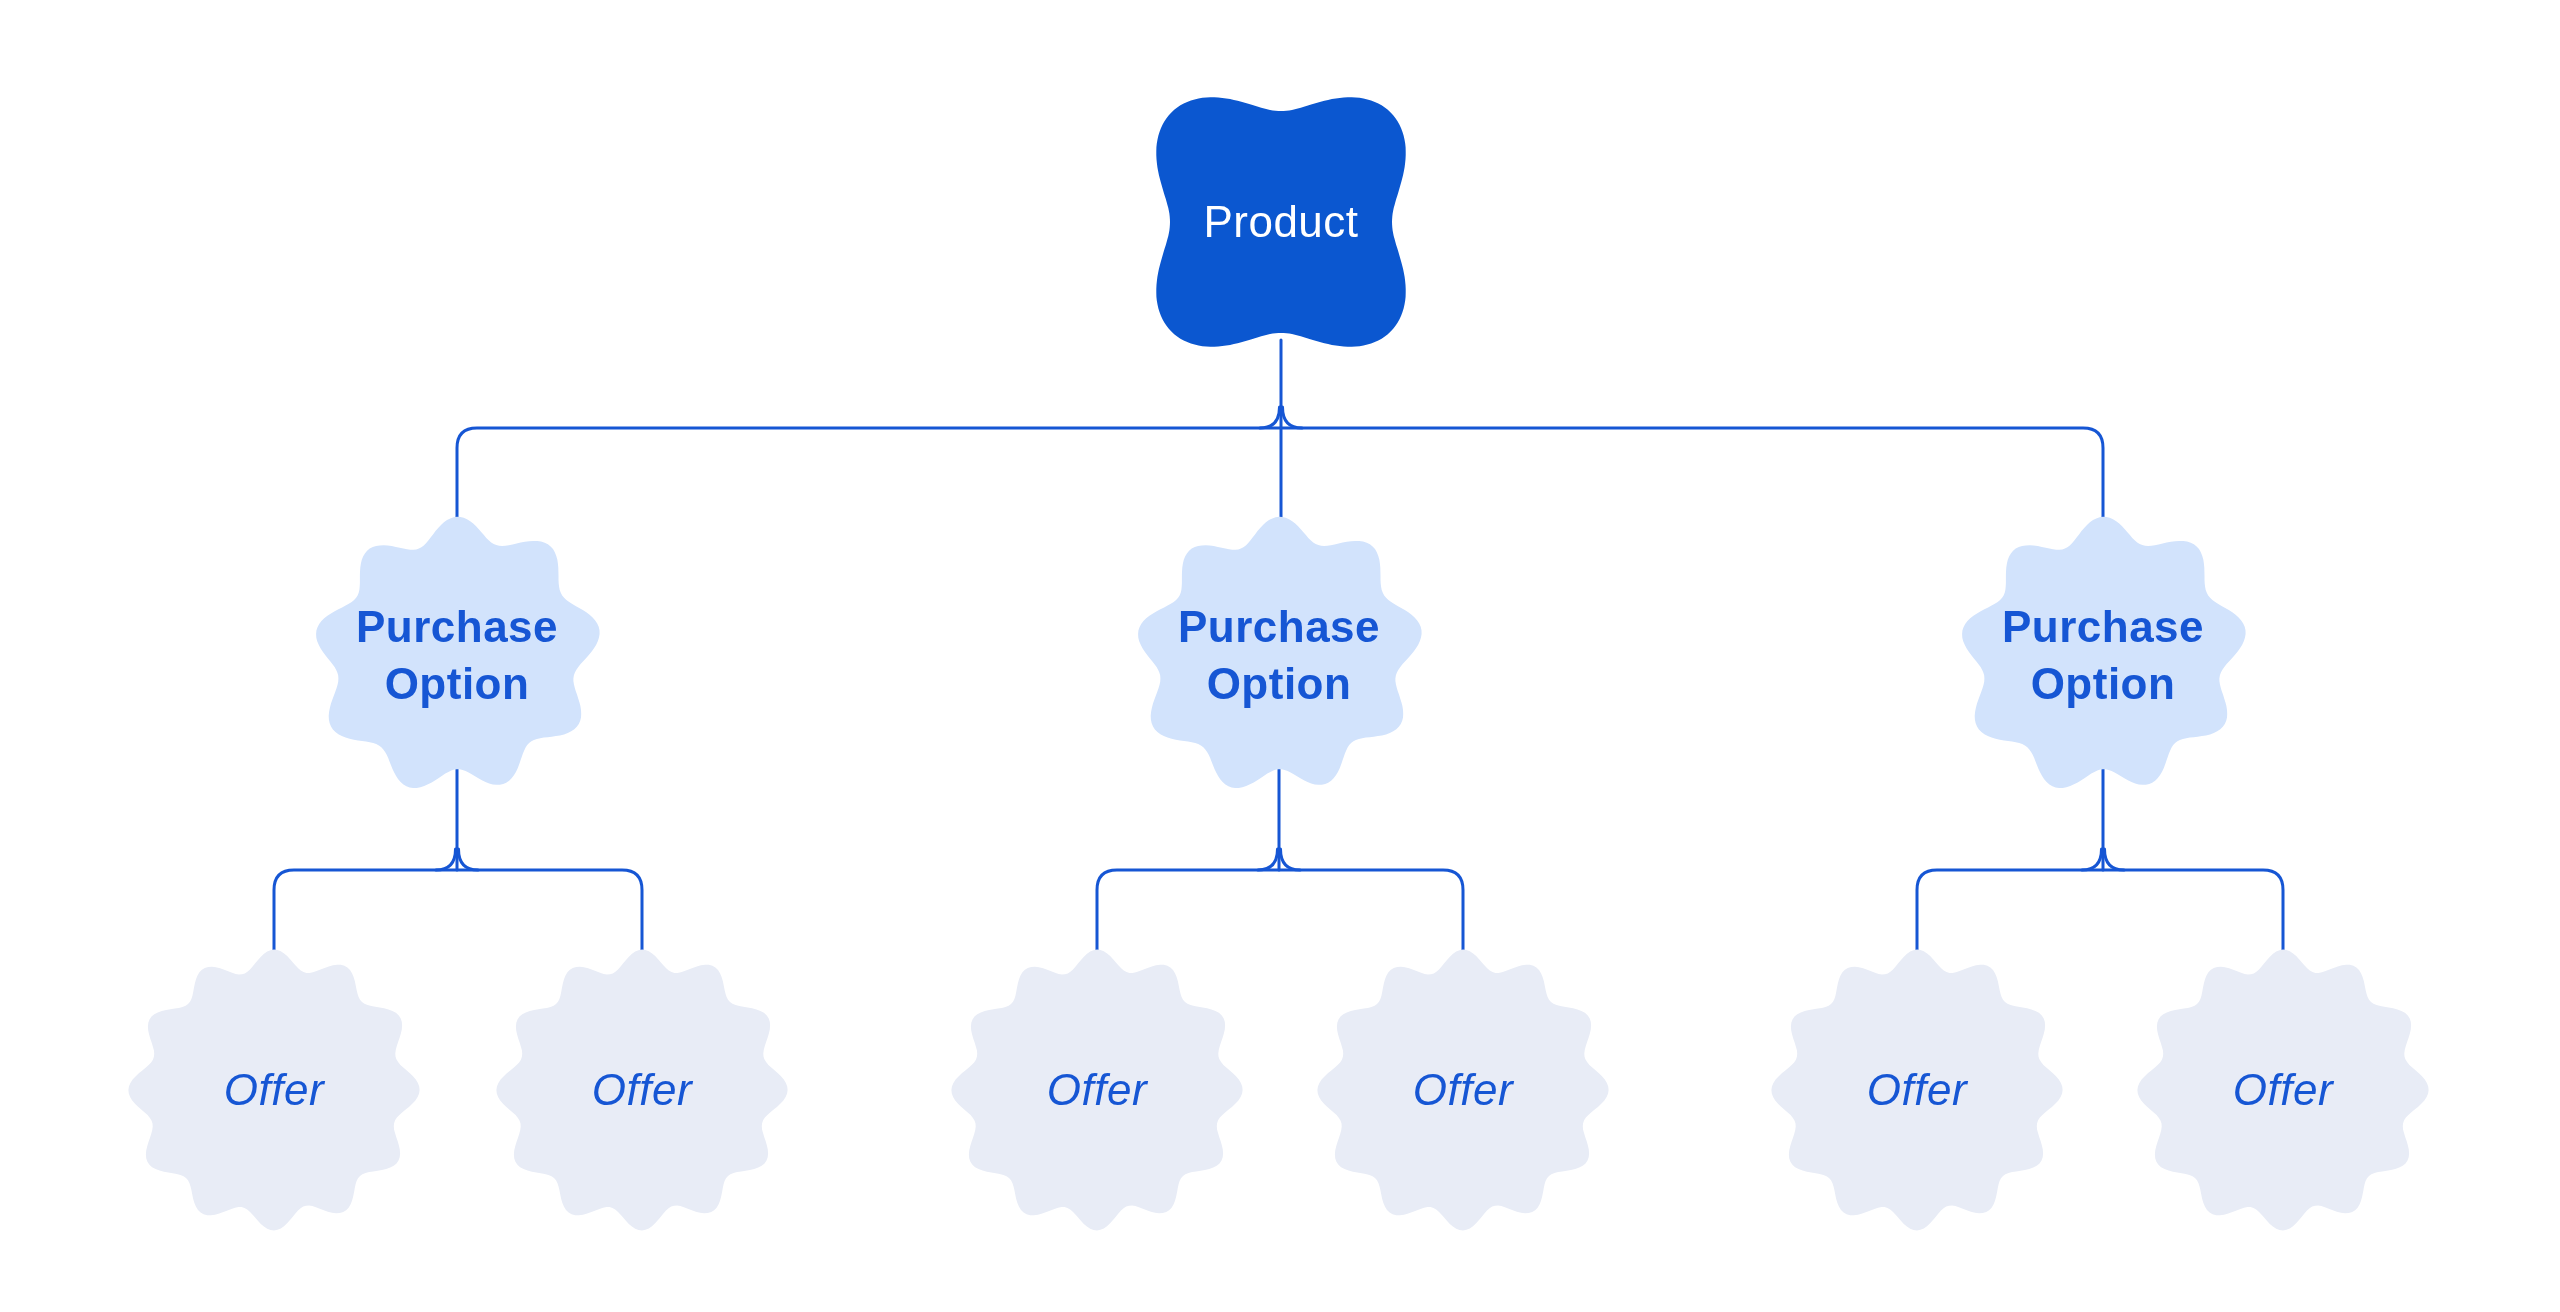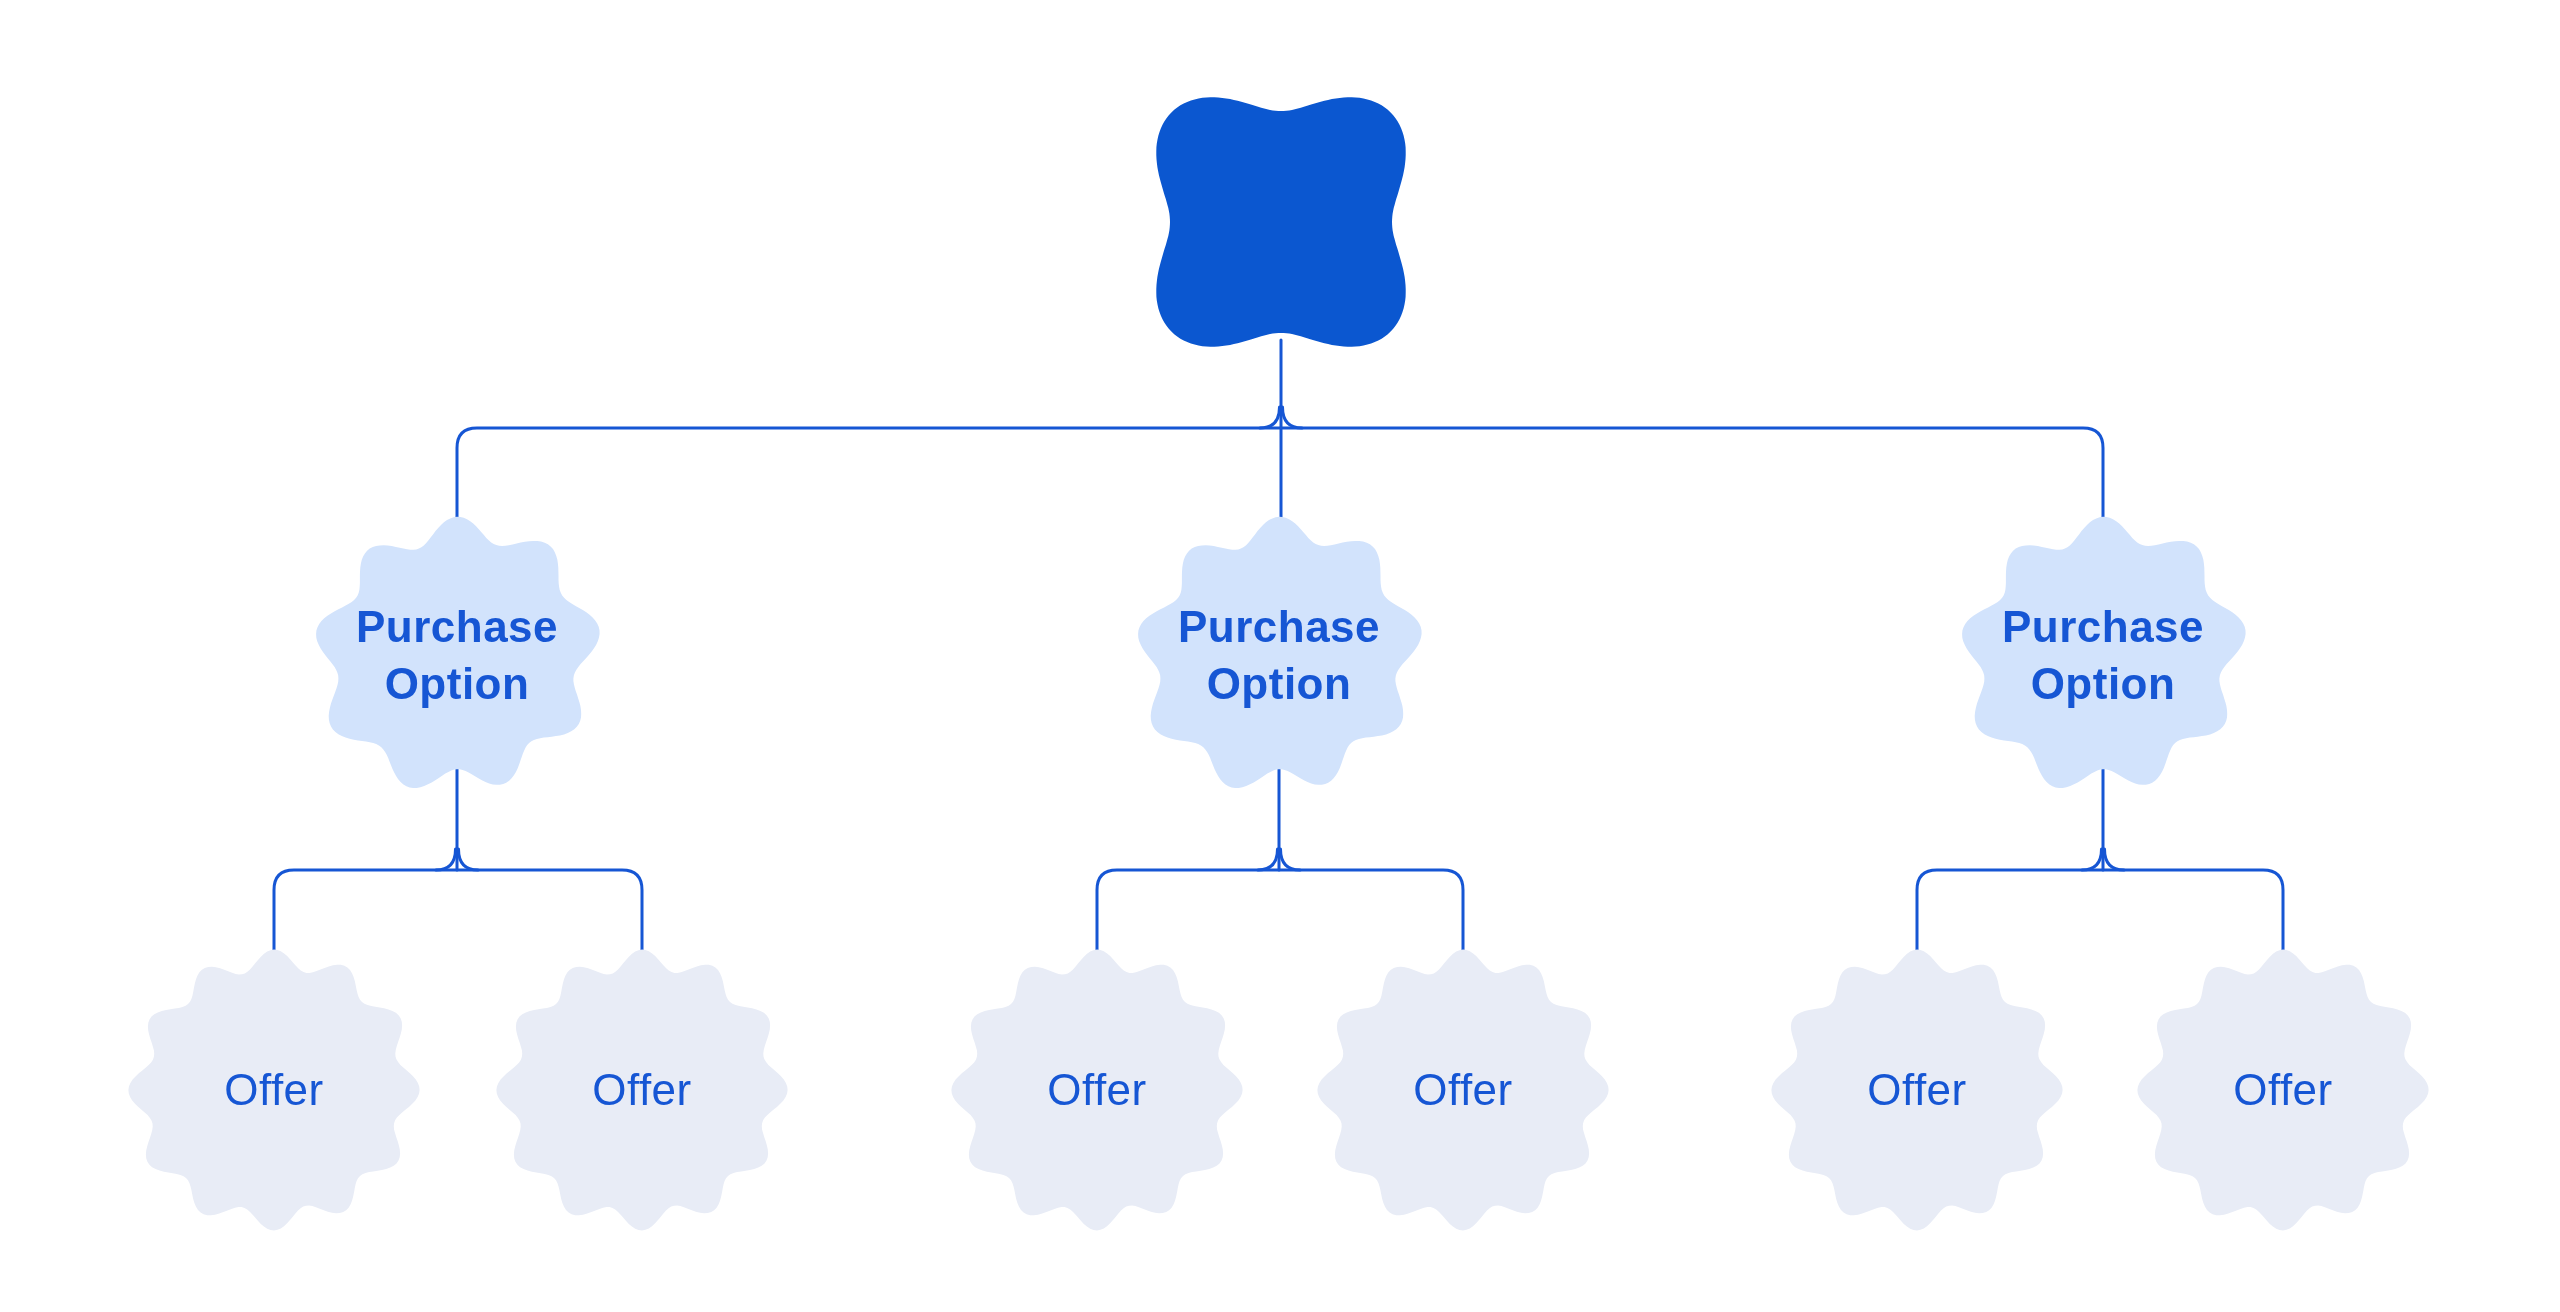--- a/index.html
+++ b/index.html
@@ -39,21 +39,21 @@
     text-align:center;
     font-size:44px;
     font-weight:400;
     line-height:1.3;
     color:var(--text-blue);
     letter-spacing:0.5px;
     user-select:none;
   }
   .label.product{color:var(--product-text);width:300px;}
   .label.option{width:250px;font-weight:bold;}
-  .label.offer{width:220px;}
+  .label.offer{width:220px;font-style:italic;}
 </style>
 </head>
 <body>
 
 <div class="canvas">
 
   <svg width="2560" height="1312" viewBox="0 0 2560 1312">
 
     <g>
       <path id="ct-stem" class="conn" d="M1281 340 L1281 520"></path>
@@ -85,20 +85,21 @@
     <path id="shape-po-1" class="shape-option" d="M1410.8 655.0L1408.0 658.2L1405.2 661.2L1402.6 664.1L1400.3 666.9L1398.4 669.7L1396.9 672.5L1395.9 675.3L1395.4 678.2L1395.4 681.1L1395.9 684.3L1396.7 687.6L1397.7 691.0L1399.0 694.6L1400.2 698.4L1401.4 702.2L1402.4 706.1L1403.0 710.0L1403.2 713.8L1403.0 717.4L1402.2 720.8L1400.8 724.0L1398.8 726.8L1396.3 729.3L1393.2 731.3L1389.8 733.0L1386.0 734.4L1382.0 735.4L1377.9 736.1L1373.7 736.7L1369.7 737.2L1365.8 737.6L1362.2 738.2L1358.9 738.9L1355.9 739.9L1353.4 741.2L1351.1 742.9L1349.2 745.0L1347.6 747.5L1346.2 750.4L1344.9 753.6L1343.7 757.1L1342.4 760.8L1341.1 764.6L1339.6 768.4L1337.9 772.0L1335.9 775.3L1333.6 778.2L1331.1 780.7L1328.2 782.7L1325.2 784.0L1321.9 784.7L1318.4 784.8L1314.8 784.4L1311.2 783.4L1307.5 782.0L1303.9 780.2L1300.4 778.3L1297.0 776.3L1293.7 774.3L1290.6 772.5L1287.6 771.0L1284.6 770.0L1281.8 769.3L1279.0 769.2L1276.2 769.6L1273.3 770.5L1270.4 771.9L1267.3 773.6L1264.1 775.7L1260.8 777.9L1257.3 780.2L1253.7 782.4L1250.0 784.3L1246.2 786.0L1242.4 787.2L1238.7 787.9L1235.1 788.0L1231.6 787.4L1228.4 786.3L1225.4 784.5L1222.6 782.1L1220.2 779.3L1218.1 776.1L1216.2 772.6L1214.5 768.9L1213.0 765.2L1211.5 761.5L1210.2 758.0L1208.7 754.8L1207.1 751.9L1205.3 749.4L1203.3 747.2L1200.9 745.5L1198.2 744.1L1195.2 743.1L1191.8 742.2L1188.0 741.6L1184.1 741.0L1180.0 740.4L1175.8 739.7L1171.6 738.8L1167.6 737.6L1163.8 736.1L1160.4 734.3L1157.4 732.0L1154.9 729.4L1153.0 726.4L1151.6 723.1L1150.9 719.5L1150.7 715.7L1151.1 711.7L1151.9 707.7L1153.0 703.6L1154.4 699.6L1155.8 695.7L1157.2 691.9L1158.5 688.3L1159.5 684.9L1160.2 681.7L1160.4 678.6L1160.2 675.6L1159.4 672.7L1158.2 669.9L1156.6 667.1L1154.5 664.2L1152.2 661.2L1149.7 658.2L1147.2 655.0L1144.8 651.7L1142.5 648.3L1140.7 644.8L1139.2 641.2L1138.3 637.7L1138.1 634.1L1138.4 630.6L1139.5 627.2L1141.2 624.0L1143.4 621.0L1146.2 618.3L1149.4 615.7L1153.0 613.4L1156.7 611.2L1160.4 609.3L1164.1 607.4L1167.6 605.6L1170.8 603.8L1173.7 602.0L1176.1 600.0L1178.1 597.8L1179.6 595.4L1180.7 592.7L1181.4 589.8L1181.7 586.5L1181.9 583.0L1181.9 579.2L1181.9 575.3L1182.0 571.4L1182.3 567.4L1182.9 563.5L1183.8 559.8L1185.1 556.4L1186.9 553.4L1189.1 550.8L1191.7 548.6L1194.8 547.0L1198.1 546.0L1201.8 545.4L1205.7 545.3L1209.7 545.6L1213.8 546.1L1217.8 546.9L1221.7 547.8L1225.4 548.6L1229.0 549.3L1232.3 549.7L1235.4 549.8L1238.3 549.4L1240.9 548.6L1243.4 547.2L1245.8 545.4L1248.0 543.2L1250.3 540.5L1252.6 537.5L1255.0 534.4L1257.5 531.1L1260.2 528.0L1263.0 525.0L1265.9 522.3L1269.0 520.1L1272.3 518.4L1275.6 517.3L1279.0 516.8L1282.4 517.0L1285.7 517.8L1289.0 519.2L1292.2 521.2L1295.2 523.6L1298.1 526.3L1300.8 529.2L1303.4 532.2L1305.9 535.1L1308.3 537.9L1310.7 540.3L1313.2 542.4L1315.7 544.0L1318.3 545.1L1321.1 545.8L1324.1 546.0L1327.4 545.8L1330.9 545.3L1334.6 544.5L1338.6 543.6L1342.7 542.6L1346.9 541.8L1351.1 541.2L1355.3 540.9L1359.3 541.0L1363.1 541.6L1366.7 542.7L1369.9 544.3L1372.6 546.5L1375.0 549.1L1376.8 552.3L1378.2 555.8L1379.3 559.6L1379.9 563.6L1380.3 567.7L1380.4 571.8L1380.5 575.8L1380.5 579.7L1380.7 583.4L1381.1 586.8L1381.7 589.9L1382.8 592.8L1384.2 595.4L1386.1 597.7L1388.4 599.9L1391.2 601.9L1394.3 603.9L1397.6 605.9L1401.2 607.9L1404.8 610.0L1408.3 612.3L1411.6 614.8L1414.6 617.5L1417.2 620.4L1419.2 623.5L1420.7 626.8L1421.5 630.3L1421.6 633.9L1421.0 637.5L1419.9 641.1L1418.2 644.7L1416.0 648.3L1413.5 651.7L1410.8 655.0Z"></path>
     <path id="shape-po-2" class="shape-option" d="M2234.8 655.0L2232.0 658.2L2229.2 661.2L2226.6 664.1L2224.3 666.9L2222.4 669.7L2220.9 672.5L2219.9 675.3L2219.4 678.2L2219.4 681.1L2219.9 684.3L2220.7 687.6L2221.7 691.0L2223.0 694.6L2224.2 698.4L2225.4 702.2L2226.4 706.1L2227.0 710.0L2227.2 713.8L2227.0 717.4L2226.2 720.8L2224.8 724.0L2222.8 726.8L2220.3 729.3L2217.2 731.3L2213.8 733.0L2210.0 734.4L2206.0 735.4L2201.9 736.1L2197.7 736.7L2193.7 737.2L2189.8 737.6L2186.2 738.2L2182.9 738.9L2179.9 739.9L2177.4 741.2L2175.1 742.9L2173.2 745.0L2171.6 747.5L2170.2 750.4L2168.9 753.6L2167.7 757.1L2166.4 760.8L2165.1 764.6L2163.6 768.4L2161.9 772.0L2159.9 775.3L2157.6 778.2L2155.1 780.7L2152.2 782.7L2149.2 784.0L2145.9 784.7L2142.4 784.8L2138.8 784.4L2135.2 783.4L2131.5 782.0L2127.9 780.2L2124.4 778.3L2121.0 776.3L2117.7 774.3L2114.6 772.5L2111.6 771.0L2108.6 770.0L2105.8 769.3L2103.0 769.2L2100.2 769.6L2097.3 770.5L2094.4 771.9L2091.3 773.6L2088.1 775.7L2084.8 777.9L2081.3 780.2L2077.7 782.4L2074.0 784.3L2070.2 786.0L2066.4 787.2L2062.7 787.9L2059.1 788.0L2055.6 787.4L2052.4 786.3L2049.4 784.5L2046.6 782.1L2044.2 779.3L2042.1 776.1L2040.2 772.6L2038.5 768.9L2037.0 765.2L2035.5 761.5L2034.2 758.0L2032.7 754.8L2031.1 751.9L2029.3 749.4L2027.3 747.2L2024.9 745.5L2022.2 744.1L2019.2 743.1L2015.8 742.2L2012.0 741.6L2008.1 741.0L2004.0 740.4L1999.8 739.7L1995.6 738.8L1991.6 737.6L1987.8 736.1L1984.4 734.3L1981.4 732.0L1978.9 729.4L1977.0 726.4L1975.6 723.1L1974.9 719.5L1974.7 715.7L1975.1 711.7L1975.9 707.7L1977.0 703.6L1978.4 699.6L1979.8 695.7L1981.2 691.9L1982.5 688.3L1983.5 684.9L1984.2 681.7L1984.4 678.6L1984.2 675.6L1983.4 672.7L1982.2 669.9L1980.6 667.1L1978.5 664.2L1976.2 661.2L1973.7 658.2L1971.2 655.0L1968.8 651.7L1966.5 648.3L1964.7 644.8L1963.2 641.2L1962.3 637.7L1962.1 634.1L1962.4 630.6L1963.5 627.2L1965.2 624.0L1967.4 621.0L1970.2 618.3L1973.4 615.7L1977.0 613.4L1980.7 611.2L1984.4 609.3L1988.1 607.4L1991.6 605.6L1994.8 603.8L1997.7 602.0L2000.1 600.0L2002.1 597.8L2003.6 595.4L2004.7 592.7L2005.4 589.8L2005.7 586.5L2005.9 583.0L2005.9 579.2L2005.9 575.3L2006.0 571.4L2006.3 567.4L2006.9 563.5L2007.8 559.8L2009.1 556.4L2010.9 553.4L2013.1 550.8L2015.7 548.6L2018.8 547.0L2022.1 546.0L2025.8 545.4L2029.7 545.3L2033.7 545.6L2037.8 546.1L2041.8 546.9L2045.7 547.8L2049.4 548.6L2053.0 549.3L2056.3 549.7L2059.4 549.8L2062.3 549.4L2064.9 548.6L2067.4 547.2L2069.8 545.4L2072.0 543.2L2074.3 540.5L2076.6 537.5L2079.0 534.4L2081.5 531.1L2084.2 528.0L2087.0 525.0L2089.9 522.3L2093.0 520.1L2096.3 518.4L2099.6 517.3L2103.0 516.8L2106.4 517.0L2109.7 517.8L2113.0 519.2L2116.2 521.2L2119.2 523.6L2122.1 526.3L2124.8 529.2L2127.4 532.2L2129.9 535.1L2132.3 537.9L2134.7 540.3L2137.2 542.4L2139.7 544.0L2142.3 545.1L2145.1 545.8L2148.1 546.0L2151.4 545.8L2154.9 545.3L2158.6 544.5L2162.6 543.6L2166.7 542.6L2170.9 541.8L2175.1 541.2L2179.3 540.9L2183.3 541.0L2187.1 541.6L2190.7 542.7L2193.9 544.3L2196.6 546.5L2199.0 549.1L2200.8 552.3L2202.2 555.8L2203.3 559.6L2203.9 563.6L2204.3 567.7L2204.4 571.8L2204.5 575.8L2204.5 579.7L2204.7 583.4L2205.1 586.8L2205.7 589.9L2206.8 592.8L2208.2 595.4L2210.1 597.7L2212.4 599.9L2215.2 601.9L2218.3 603.9L2221.6 605.9L2225.2 607.9L2228.8 610.0L2232.3 612.3L2235.6 614.8L2238.6 617.5L2241.2 620.4L2243.2 623.5L2244.7 626.8L2245.5 630.3L2245.6 633.9L2245.0 637.5L2243.9 641.1L2242.2 644.7L2240.0 648.3L2237.5 651.7L2234.8 655.0Z"></path>
     <path id="shape-of-0" class="shape-offer" d="M419.6 1090.0L419.1 1093.6L417.6 1097.1L415.4 1100.4L412.5 1103.6L409.2 1106.7L405.7 1109.5L402.4 1112.3L399.4 1114.9L396.9 1117.6L395.1 1120.3L394.1 1123.2L393.8 1126.3L394.1 1129.7L395.1 1133.3L396.3 1137.2L397.7 1141.2L398.9 1145.4L399.8 1149.5L400.1 1153.5L399.7 1157.2L398.5 1160.5L396.5 1163.4L393.7 1165.8L390.2 1167.6L386.2 1169.0L381.9 1170.0L377.5 1170.8L373.2 1171.4L369.1 1172.1L365.5 1172.9L362.4 1174.2L360.0 1176.0L358.0 1178.3L356.6 1181.1L355.5 1184.5L354.7 1188.4L354.0 1192.5L353.1 1196.7L352.0 1200.8L350.5 1204.5L348.6 1207.8L346.1 1210.3L343.2 1212.1L339.8 1213.1L336.0 1213.3L332.1 1212.7L327.9 1211.7L323.8 1210.2L319.8 1208.7L315.9 1207.2L312.4 1206.1L309.1 1205.6L306.0 1205.7L303.2 1206.6L300.6 1208.2L298.0 1210.6L295.4 1213.5L292.8 1216.7L290.0 1220.1L287.1 1223.3L284.0 1226.2L280.8 1228.4L277.4 1229.8L274.0 1230.4L270.6 1230.0L267.2 1228.7L263.9 1226.6L260.8 1223.9L257.9 1220.8L255.1 1217.6L252.4 1214.4L249.8 1211.7L247.2 1209.4L244.5 1207.9L241.6 1207.1L238.5 1207.1L235.1 1207.8L231.4 1208.9L227.5 1210.5L223.4 1212.1L219.2 1213.6L215.0 1214.7L210.9 1215.3L207.1 1215.2L203.6 1214.3L200.6 1212.5L198.0 1210.0L196.0 1206.7L194.4 1203.0L193.2 1198.9L192.3 1194.7L191.5 1190.5L190.6 1186.7L189.5 1183.3L188.0 1180.3L186.0 1178.0L183.5 1176.2L180.4 1174.9L176.7 1173.9L172.7 1173.2L168.3 1172.5L163.9 1171.7L159.6 1170.6L155.6 1169.1L152.1 1167.2L149.4 1164.7L147.4 1161.7L146.2 1158.3L145.9 1154.5L146.2 1150.4L147.2 1146.2L148.5 1142.0L149.9 1137.9L151.2 1133.9L152.2 1130.2L152.7 1126.8L152.5 1123.6L151.6 1120.7L149.9 1117.9L147.6 1115.1L144.7 1112.4L141.5 1109.7L138.1 1106.8L135.0 1103.7L132.2 1100.5L130.1 1097.1L128.8 1093.6L128.4 1090.0L128.9 1086.4L130.4 1082.9L132.6 1079.6L135.5 1076.4L138.8 1073.3L142.3 1070.5L145.6 1067.7L148.6 1065.1L151.1 1062.4L152.9 1059.7L153.9 1056.8L154.2 1053.7L153.9 1050.3L152.9 1046.7L151.7 1042.8L150.3 1038.8L149.1 1034.6L148.2 1030.5L147.9 1026.5L148.3 1022.8L149.5 1019.5L151.5 1016.6L154.3 1014.2L157.8 1012.4L161.8 1011.0L166.1 1010.0L170.5 1009.2L174.8 1008.6L178.9 1007.9L182.5 1007.1L185.6 1005.8L188.0 1004.0L190.0 1001.7L191.4 998.9L192.5 995.5L193.3 991.6L194.0 987.5L194.9 983.3L196.0 979.2L197.5 975.5L199.4 972.2L201.9 969.7L204.8 967.9L208.2 966.9L212.0 966.7L215.9 967.3L220.1 968.3L224.2 969.8L228.2 971.3L232.1 972.8L235.6 973.9L238.9 974.4L242.0 974.3L244.8 973.4L247.4 971.8L250.0 969.4L252.6 966.5L255.2 963.3L258.0 959.9L260.9 956.7L264.0 953.8L267.2 951.6L270.6 950.2L274.0 949.6L277.4 950.0L280.8 951.3L284.1 953.4L287.2 956.1L290.1 959.2L292.9 962.4L295.6 965.6L298.2 968.3L300.8 970.6L303.5 972.1L306.4 972.9L309.5 972.9L312.9 972.2L316.6 971.1L320.5 969.5L324.6 967.9L328.8 966.4L333.0 965.3L337.1 964.7L340.9 964.8L344.4 965.7L347.4 967.5L350.0 970.0L352.0 973.3L353.6 977.0L354.8 981.1L355.7 985.3L356.5 989.5L357.4 993.3L358.5 996.7L360.0 999.7L362.0 1002.0L364.5 1003.8L367.6 1005.1L371.3 1006.1L375.3 1006.8L379.7 1007.5L384.1 1008.3L388.4 1009.4L392.4 1010.9L395.9 1012.8L398.6 1015.3L400.6 1018.3L401.8 1021.7L402.1 1025.5L401.8 1029.6L400.8 1033.8L399.5 1038.0L398.1 1042.1L396.8 1046.1L395.8 1049.8L395.3 1053.2L395.5 1056.4L396.4 1059.3L398.1 1062.1L400.4 1064.9L403.3 1067.6L406.5 1070.3L409.9 1073.2L413.0 1076.3L415.8 1079.5L417.9 1082.9L419.2 1086.4L419.6 1090.0Z"></path>
     <path id="shape-of-1" class="shape-offer" d="M787.6 1090.0L787.1 1093.6L785.6 1097.1L783.4 1100.4L780.5 1103.6L777.2 1106.7L773.7 1109.5L770.4 1112.3L767.4 1114.9L764.9 1117.6L763.1 1120.3L762.1 1123.2L761.8 1126.3L762.1 1129.7L763.1 1133.3L764.3 1137.2L765.7 1141.2L766.9 1145.4L767.8 1149.5L768.1 1153.5L767.7 1157.2L766.5 1160.5L764.5 1163.4L761.7 1165.8L758.2 1167.6L754.2 1169.0L749.9 1170.0L745.5 1170.8L741.2 1171.4L737.1 1172.1L733.5 1172.9L730.4 1174.2L728.0 1176.0L726.0 1178.3L724.6 1181.1L723.5 1184.5L722.7 1188.4L722.0 1192.5L721.1 1196.7L720.0 1200.8L718.5 1204.5L716.6 1207.8L714.1 1210.3L711.2 1212.1L707.8 1213.1L704.0 1213.3L700.1 1212.7L695.9 1211.7L691.8 1210.2L687.8 1208.7L683.9 1207.2L680.4 1206.1L677.1 1205.6L674.0 1205.7L671.2 1206.6L668.6 1208.2L666.0 1210.6L663.4 1213.5L660.8 1216.7L658.0 1220.1L655.1 1223.3L652.0 1226.2L648.8 1228.4L645.4 1229.8L642.0 1230.4L638.6 1230.0L635.2 1228.7L631.9 1226.6L628.8 1223.9L625.9 1220.8L623.1 1217.6L620.4 1214.4L617.8 1211.7L615.2 1209.4L612.5 1207.9L609.6 1207.1L606.5 1207.1L603.1 1207.8L599.4 1208.9L595.5 1210.5L591.4 1212.1L587.2 1213.6L583.0 1214.7L578.9 1215.3L575.1 1215.2L571.6 1214.3L568.6 1212.5L566.0 1210.0L564.0 1206.7L562.4 1203.0L561.2 1198.9L560.3 1194.7L559.5 1190.5L558.6 1186.7L557.5 1183.3L556.0 1180.3L554.0 1178.0L551.5 1176.2L548.4 1174.9L544.7 1173.9L540.7 1173.2L536.3 1172.5L531.9 1171.7L527.6 1170.6L523.6 1169.1L520.1 1167.2L517.4 1164.7L515.4 1161.7L514.2 1158.3L513.9 1154.5L514.2 1150.4L515.2 1146.2L516.5 1142.0L517.9 1137.9L519.2 1133.9L520.2 1130.2L520.7 1126.8L520.5 1123.6L519.6 1120.7L517.9 1117.9L515.6 1115.1L512.7 1112.4L509.5 1109.7L506.1 1106.8L503.0 1103.7L500.2 1100.5L498.1 1097.1L496.8 1093.6L496.4 1090.0L496.9 1086.4L498.4 1082.9L500.6 1079.6L503.5 1076.4L506.8 1073.3L510.3 1070.5L513.6 1067.7L516.6 1065.1L519.1 1062.4L520.9 1059.7L521.9 1056.8L522.2 1053.7L521.9 1050.3L520.9 1046.7L519.7 1042.8L518.3 1038.8L517.1 1034.6L516.2 1030.5L515.9 1026.5L516.3 1022.8L517.5 1019.5L519.5 1016.6L522.3 1014.2L525.8 1012.4L529.8 1011.0L534.1 1010.0L538.5 1009.2L542.8 1008.6L546.9 1007.9L550.5 1007.1L553.6 1005.8L556.0 1004.0L558.0 1001.7L559.4 998.9L560.5 995.5L561.3 991.6L562.0 987.5L562.9 983.3L564.0 979.2L565.5 975.5L567.4 972.2L569.9 969.7L572.8 967.9L576.2 966.9L580.0 966.7L583.9 967.3L588.1 968.3L592.2 969.8L596.2 971.3L600.1 972.8L603.6 973.9L606.9 974.4L610.0 974.3L612.8 973.4L615.4 971.8L618.0 969.4L620.6 966.5L623.2 963.3L626.0 959.9L628.9 956.7L632.0 953.8L635.2 951.6L638.6 950.2L642.0 949.6L645.4 950.0L648.8 951.3L652.1 953.4L655.2 956.1L658.1 959.2L660.9 962.4L663.6 965.6L666.2 968.3L668.8 970.6L671.5 972.1L674.4 972.9L677.5 972.9L680.9 972.2L684.6 971.1L688.5 969.5L692.6 967.9L696.8 966.4L701.0 965.3L705.1 964.7L708.9 964.8L712.4 965.7L715.4 967.5L718.0 970.0L720.0 973.3L721.6 977.0L722.8 981.1L723.7 985.3L724.5 989.5L725.4 993.3L726.5 996.7L728.0 999.7L730.0 1002.0L732.5 1003.8L735.6 1005.1L739.3 1006.1L743.3 1006.8L747.7 1007.5L752.1 1008.3L756.4 1009.4L760.4 1010.9L763.9 1012.8L766.6 1015.3L768.6 1018.3L769.8 1021.7L770.1 1025.5L769.8 1029.6L768.8 1033.8L767.5 1038.0L766.1 1042.1L764.8 1046.1L763.8 1049.8L763.3 1053.2L763.5 1056.4L764.4 1059.3L766.1 1062.1L768.4 1064.9L771.3 1067.6L774.5 1070.3L777.9 1073.2L781.0 1076.3L783.8 1079.5L785.9 1082.9L787.2 1086.4L787.6 1090.0Z"></path>
     <path id="shape-of-2" class="shape-offer" d="M1242.6 1090.0L1242.1 1093.6L1240.6 1097.1L1238.4 1100.4L1235.5 1103.6L1232.2 1106.7L1228.7 1109.5L1225.4 1112.3L1222.4 1114.9L1219.9 1117.6L1218.1 1120.3L1217.1 1123.2L1216.8 1126.3L1217.1 1129.7L1218.1 1133.3L1219.3 1137.2L1220.7 1141.2L1221.9 1145.4L1222.8 1149.5L1223.1 1153.5L1222.7 1157.2L1221.5 1160.5L1219.5 1163.4L1216.7 1165.8L1213.2 1167.6L1209.2 1169.0L1204.9 1170.0L1200.5 1170.8L1196.2 1171.4L1192.1 1172.1L1188.5 1172.9L1185.4 1174.2L1183.0 1176.0L1181.0 1178.3L1179.6 1181.1L1178.5 1184.5L1177.7 1188.4L1177.0 1192.5L1176.1 1196.7L1175.0 1200.8L1173.5 1204.5L1171.6 1207.8L1169.1 1210.3L1166.2 1212.1L1162.8 1213.1L1159.0 1213.3L1155.1 1212.7L1150.9 1211.7L1146.8 1210.2L1142.8 1208.7L1138.9 1207.2L1135.4 1206.1L1132.1 1205.6L1129.0 1205.7L1126.2 1206.6L1123.6 1208.2L1121.0 1210.6L1118.4 1213.5L1115.8 1216.7L1113.0 1220.1L1110.1 1223.3L1107.0 1226.2L1103.8 1228.4L1100.4 1229.8L1097.0 1230.4L1093.6 1230.0L1090.2 1228.7L1086.9 1226.6L1083.8 1223.9L1080.9 1220.8L1078.1 1217.6L1075.4 1214.4L1072.8 1211.7L1070.2 1209.4L1067.5 1207.9L1064.6 1207.1L1061.5 1207.1L1058.1 1207.8L1054.4 1208.9L1050.5 1210.5L1046.4 1212.1L1042.2 1213.6L1038.0 1214.7L1033.9 1215.3L1030.1 1215.2L1026.6 1214.3L1023.6 1212.5L1021.0 1210.0L1019.0 1206.7L1017.4 1203.0L1016.2 1198.9L1015.3 1194.7L1014.5 1190.5L1013.6 1186.7L1012.5 1183.3L1011.0 1180.3L1009.0 1178.0L1006.5 1176.2L1003.4 1174.9L999.7 1173.9L995.7 1173.2L991.3 1172.5L986.9 1171.7L982.6 1170.6L978.6 1169.1L975.1 1167.2L972.4 1164.7L970.4 1161.7L969.2 1158.3L968.9 1154.5L969.2 1150.4L970.2 1146.2L971.5 1142.0L972.9 1137.9L974.2 1133.9L975.2 1130.2L975.7 1126.8L975.5 1123.6L974.6 1120.7L972.9 1117.9L970.6 1115.1L967.7 1112.4L964.5 1109.7L961.1 1106.8L958.0 1103.7L955.2 1100.5L953.1 1097.1L951.8 1093.6L951.4 1090.0L951.9 1086.4L953.4 1082.9L955.6 1079.6L958.5 1076.4L961.8 1073.3L965.3 1070.5L968.6 1067.7L971.6 1065.1L974.1 1062.4L975.9 1059.7L976.9 1056.8L977.2 1053.7L976.9 1050.3L975.9 1046.7L974.7 1042.8L973.3 1038.8L972.1 1034.6L971.2 1030.5L970.9 1026.5L971.3 1022.8L972.5 1019.5L974.5 1016.6L977.3 1014.2L980.8 1012.4L984.8 1011.0L989.1 1010.0L993.5 1009.2L997.8 1008.6L1001.9 1007.9L1005.5 1007.1L1008.6 1005.8L1011.0 1004.0L1013.0 1001.7L1014.4 998.9L1015.5 995.5L1016.3 991.6L1017.0 987.5L1017.9 983.3L1019.0 979.2L1020.5 975.5L1022.4 972.2L1024.9 969.7L1027.8 967.9L1031.2 966.9L1035.0 966.7L1038.9 967.3L1043.1 968.3L1047.2 969.8L1051.2 971.3L1055.1 972.8L1058.6 973.9L1061.9 974.4L1065.0 974.3L1067.8 973.4L1070.4 971.8L1073.0 969.4L1075.6 966.5L1078.2 963.3L1081.0 959.9L1083.9 956.7L1087.0 953.8L1090.2 951.6L1093.6 950.2L1097.0 949.6L1100.4 950.0L1103.8 951.3L1107.1 953.4L1110.2 956.1L1113.1 959.2L1115.9 962.4L1118.6 965.6L1121.2 968.3L1123.8 970.6L1126.5 972.1L1129.4 972.9L1132.5 972.9L1135.9 972.2L1139.6 971.1L1143.5 969.5L1147.6 967.9L1151.8 966.4L1156.0 965.3L1160.1 964.7L1163.9 964.8L1167.4 965.7L1170.4 967.5L1173.0 970.0L1175.0 973.3L1176.6 977.0L1177.8 981.1L1178.7 985.3L1179.5 989.5L1180.4 993.3L1181.5 996.7L1183.0 999.7L1185.0 1002.0L1187.5 1003.8L1190.6 1005.1L1194.3 1006.1L1198.3 1006.8L1202.7 1007.5L1207.1 1008.3L1211.4 1009.4L1215.4 1010.9L1218.9 1012.8L1221.6 1015.3L1223.6 1018.3L1224.8 1021.7L1225.1 1025.5L1224.8 1029.6L1223.8 1033.8L1222.5 1038.0L1221.1 1042.1L1219.8 1046.1L1218.8 1049.8L1218.3 1053.2L1218.5 1056.4L1219.4 1059.3L1221.1 1062.1L1223.4 1064.9L1226.3 1067.6L1229.5 1070.3L1232.9 1073.2L1236.0 1076.3L1238.8 1079.5L1240.9 1082.9L1242.2 1086.4L1242.6 1090.0Z"></path>
     <path id="shape-of-3" class="shape-offer" d="M1608.6 1090.0L1608.1 1093.6L1606.6 1097.1L1604.4 1100.4L1601.5 1103.6L1598.2 1106.7L1594.7 1109.5L1591.4 1112.3L1588.4 1114.9L1585.9 1117.6L1584.1 1120.3L1583.1 1123.2L1582.8 1126.3L1583.1 1129.7L1584.1 1133.3L1585.3 1137.2L1586.7 1141.2L1587.9 1145.4L1588.8 1149.5L1589.1 1153.5L1588.7 1157.2L1587.5 1160.5L1585.5 1163.4L1582.7 1165.8L1579.2 1167.6L1575.2 1169.0L1570.9 1170.0L1566.5 1170.8L1562.2 1171.4L1558.1 1172.1L1554.5 1172.9L1551.4 1174.2L1549.0 1176.0L1547.0 1178.3L1545.6 1181.1L1544.5 1184.5L1543.7 1188.4L1543.0 1192.5L1542.1 1196.7L1541.0 1200.8L1539.5 1204.5L1537.6 1207.8L1535.1 1210.3L1532.2 1212.1L1528.8 1213.1L1525.0 1213.3L1521.1 1212.7L1516.9 1211.7L1512.8 1210.2L1508.8 1208.7L1504.9 1207.2L1501.4 1206.1L1498.1 1205.6L1495.0 1205.7L1492.2 1206.6L1489.6 1208.2L1487.0 1210.6L1484.4 1213.5L1481.8 1216.7L1479.0 1220.1L1476.1 1223.3L1473.0 1226.2L1469.8 1228.4L1466.4 1229.8L1463.0 1230.4L1459.6 1230.0L1456.2 1228.7L1452.9 1226.6L1449.8 1223.9L1446.9 1220.8L1444.1 1217.6L1441.4 1214.4L1438.8 1211.7L1436.2 1209.4L1433.5 1207.9L1430.6 1207.1L1427.5 1207.1L1424.1 1207.8L1420.4 1208.9L1416.5 1210.5L1412.4 1212.1L1408.2 1213.6L1404.0 1214.7L1399.9 1215.3L1396.1 1215.2L1392.6 1214.3L1389.6 1212.5L1387.0 1210.0L1385.0 1206.7L1383.4 1203.0L1382.2 1198.9L1381.3 1194.7L1380.5 1190.5L1379.6 1186.7L1378.5 1183.3L1377.0 1180.3L1375.0 1178.0L1372.5 1176.2L1369.4 1174.9L1365.7 1173.9L1361.7 1173.2L1357.3 1172.5L1352.9 1171.7L1348.6 1170.6L1344.6 1169.1L1341.1 1167.2L1338.4 1164.7L1336.4 1161.7L1335.2 1158.3L1334.9 1154.5L1335.2 1150.4L1336.2 1146.2L1337.5 1142.0L1338.9 1137.9L1340.2 1133.9L1341.2 1130.2L1341.7 1126.8L1341.5 1123.6L1340.6 1120.7L1338.9 1117.9L1336.6 1115.1L1333.7 1112.4L1330.5 1109.7L1327.1 1106.8L1324.0 1103.7L1321.2 1100.5L1319.1 1097.1L1317.8 1093.6L1317.4 1090.0L1317.9 1086.4L1319.4 1082.9L1321.6 1079.6L1324.5 1076.4L1327.8 1073.3L1331.3 1070.5L1334.6 1067.7L1337.6 1065.1L1340.1 1062.4L1341.9 1059.7L1342.9 1056.8L1343.2 1053.7L1342.9 1050.3L1341.9 1046.7L1340.7 1042.8L1339.3 1038.8L1338.1 1034.6L1337.2 1030.5L1336.9 1026.5L1337.3 1022.8L1338.5 1019.5L1340.5 1016.6L1343.3 1014.2L1346.8 1012.4L1350.8 1011.0L1355.1 1010.0L1359.5 1009.2L1363.8 1008.6L1367.9 1007.9L1371.5 1007.1L1374.6 1005.8L1377.0 1004.0L1379.0 1001.7L1380.4 998.9L1381.5 995.5L1382.3 991.6L1383.0 987.5L1383.9 983.3L1385.0 979.2L1386.5 975.5L1388.4 972.2L1390.9 969.7L1393.8 967.9L1397.2 966.9L1401.0 966.7L1404.9 967.3L1409.1 968.3L1413.2 969.8L1417.2 971.3L1421.1 972.8L1424.6 973.9L1427.9 974.4L1431.0 974.3L1433.8 973.4L1436.4 971.8L1439.0 969.4L1441.6 966.5L1444.2 963.3L1447.0 959.9L1449.9 956.7L1453.0 953.8L1456.2 951.6L1459.6 950.2L1463.0 949.6L1466.4 950.0L1469.8 951.3L1473.1 953.4L1476.2 956.1L1479.1 959.2L1481.9 962.4L1484.6 965.6L1487.2 968.3L1489.8 970.6L1492.5 972.1L1495.4 972.9L1498.5 972.9L1501.9 972.2L1505.6 971.1L1509.5 969.5L1513.6 967.9L1517.8 966.4L1522.0 965.3L1526.1 964.7L1529.9 964.8L1533.4 965.7L1536.4 967.5L1539.0 970.0L1541.0 973.3L1542.6 977.0L1543.8 981.1L1544.7 985.3L1545.5 989.5L1546.4 993.3L1547.5 996.7L1549.0 999.7L1551.0 1002.0L1553.5 1003.8L1556.6 1005.1L1560.3 1006.1L1564.3 1006.8L1568.7 1007.5L1573.1 1008.3L1577.4 1009.4L1581.4 1010.9L1584.9 1012.8L1587.6 1015.3L1589.6 1018.3L1590.8 1021.7L1591.1 1025.5L1590.8 1029.6L1589.8 1033.8L1588.5 1038.0L1587.1 1042.1L1585.8 1046.1L1584.8 1049.8L1584.3 1053.2L1584.5 1056.4L1585.4 1059.3L1587.1 1062.1L1589.4 1064.9L1592.3 1067.6L1595.5 1070.3L1598.9 1073.2L1602.0 1076.3L1604.8 1079.5L1606.9 1082.9L1608.2 1086.4L1608.6 1090.0Z"></path>
     <path id="shape-of-4" class="shape-offer" d="M2062.6 1090.0L2062.1 1093.6L2060.6 1097.1L2058.4 1100.4L2055.5 1103.6L2052.2 1106.7L2048.7 1109.5L2045.4 1112.3L2042.4 1114.9L2039.9 1117.6L2038.1 1120.3L2037.1 1123.2L2036.8 1126.3L2037.1 1129.7L2038.1 1133.3L2039.3 1137.2L2040.7 1141.2L2041.9 1145.4L2042.8 1149.5L2043.1 1153.5L2042.7 1157.2L2041.5 1160.5L2039.5 1163.4L2036.7 1165.8L2033.2 1167.6L2029.2 1169.0L2024.9 1170.0L2020.5 1170.8L2016.2 1171.4L2012.1 1172.1L2008.5 1172.9L2005.4 1174.2L2003.0 1176.0L2001.0 1178.3L1999.6 1181.1L1998.5 1184.5L1997.7 1188.4L1997.0 1192.5L1996.1 1196.7L1995.0 1200.8L1993.5 1204.5L1991.6 1207.8L1989.1 1210.3L1986.2 1212.1L1982.8 1213.1L1979.0 1213.3L1975.1 1212.7L1970.9 1211.7L1966.8 1210.2L1962.8 1208.7L1958.9 1207.2L1955.4 1206.1L1952.1 1205.6L1949.0 1205.7L1946.2 1206.6L1943.6 1208.2L1941.0 1210.6L1938.4 1213.5L1935.8 1216.7L1933.0 1220.1L1930.1 1223.3L1927.0 1226.2L1923.8 1228.4L1920.4 1229.8L1917.0 1230.4L1913.6 1230.0L1910.2 1228.7L1906.9 1226.6L1903.8 1223.9L1900.9 1220.8L1898.1 1217.6L1895.4 1214.4L1892.8 1211.7L1890.2 1209.4L1887.5 1207.9L1884.6 1207.1L1881.5 1207.1L1878.1 1207.8L1874.4 1208.9L1870.5 1210.5L1866.4 1212.1L1862.2 1213.6L1858.0 1214.7L1853.9 1215.3L1850.1 1215.2L1846.6 1214.3L1843.6 1212.5L1841.0 1210.0L1839.0 1206.7L1837.4 1203.0L1836.2 1198.9L1835.3 1194.7L1834.5 1190.5L1833.6 1186.7L1832.5 1183.3L1831.0 1180.3L1829.0 1178.0L1826.5 1176.2L1823.4 1174.9L1819.7 1173.9L1815.7 1173.2L1811.3 1172.5L1806.9 1171.7L1802.6 1170.6L1798.6 1169.1L1795.1 1167.2L1792.4 1164.7L1790.4 1161.7L1789.2 1158.3L1788.9 1154.5L1789.2 1150.4L1790.2 1146.2L1791.5 1142.0L1792.9 1137.9L1794.2 1133.9L1795.2 1130.2L1795.7 1126.8L1795.5 1123.6L1794.6 1120.7L1792.9 1117.9L1790.6 1115.1L1787.7 1112.4L1784.5 1109.7L1781.1 1106.8L1778.0 1103.7L1775.2 1100.5L1773.1 1097.1L1771.8 1093.6L1771.4 1090.0L1771.9 1086.4L1773.4 1082.9L1775.6 1079.6L1778.5 1076.4L1781.8 1073.3L1785.3 1070.5L1788.6 1067.7L1791.6 1065.1L1794.1 1062.4L1795.9 1059.7L1796.9 1056.8L1797.2 1053.7L1796.9 1050.3L1795.9 1046.7L1794.7 1042.8L1793.3 1038.8L1792.1 1034.6L1791.2 1030.5L1790.9 1026.5L1791.3 1022.8L1792.5 1019.5L1794.5 1016.6L1797.3 1014.2L1800.8 1012.4L1804.8 1011.0L1809.1 1010.0L1813.5 1009.2L1817.8 1008.6L1821.9 1007.9L1825.5 1007.1L1828.6 1005.8L1831.0 1004.0L1833.0 1001.7L1834.4 998.9L1835.5 995.5L1836.3 991.6L1837.0 987.5L1837.9 983.3L1839.0 979.2L1840.5 975.5L1842.4 972.2L1844.9 969.7L1847.8 967.9L1851.2 966.9L1855.0 966.7L1858.9 967.3L1863.1 968.3L1867.2 969.8L1871.2 971.3L1875.1 972.8L1878.6 973.9L1881.9 974.4L1885.0 974.3L1887.8 973.4L1890.4 971.8L1893.0 969.4L1895.6 966.5L1898.2 963.3L1901.0 959.9L1903.9 956.7L1907.0 953.8L1910.2 951.6L1913.6 950.2L1917.0 949.6L1920.4 950.0L1923.8 951.3L1927.1 953.4L1930.2 956.1L1933.1 959.2L1935.9 962.4L1938.6 965.6L1941.2 968.3L1943.8 970.6L1946.5 972.1L1949.4 972.9L1952.5 972.9L1955.9 972.2L1959.6 971.1L1963.5 969.5L1967.6 967.9L1971.8 966.4L1976.0 965.3L1980.1 964.7L1983.9 964.8L1987.4 965.7L1990.4 967.5L1993.0 970.0L1995.0 973.3L1996.6 977.0L1997.8 981.1L1998.7 985.3L1999.5 989.5L2000.4 993.3L2001.5 996.7L2003.0 999.7L2005.0 1002.0L2007.5 1003.8L2010.6 1005.1L2014.3 1006.1L2018.3 1006.8L2022.7 1007.5L2027.1 1008.3L2031.4 1009.4L2035.4 1010.9L2038.9 1012.8L2041.6 1015.3L2043.6 1018.3L2044.8 1021.7L2045.1 1025.5L2044.8 1029.6L2043.8 1033.8L2042.5 1038.0L2041.1 1042.1L2039.8 1046.1L2038.8 1049.8L2038.3 1053.2L2038.5 1056.4L2039.4 1059.3L2041.1 1062.1L2043.4 1064.9L2046.3 1067.6L2049.5 1070.3L2052.9 1073.2L2056.0 1076.3L2058.8 1079.5L2060.9 1082.9L2062.2 1086.4L2062.6 1090.0Z"></path>
     <path id="shape-of-5" class="shape-offer" d="M2428.6 1090.0L2428.1 1093.6L2426.6 1097.1L2424.4 1100.4L2421.5 1103.6L2418.2 1106.7L2414.7 1109.5L2411.4 1112.3L2408.4 1114.9L2405.9 1117.6L2404.1 1120.3L2403.1 1123.2L2402.8 1126.3L2403.1 1129.7L2404.1 1133.3L2405.3 1137.2L2406.7 1141.2L2407.9 1145.4L2408.8 1149.5L2409.1 1153.5L2408.7 1157.2L2407.5 1160.5L2405.5 1163.4L2402.7 1165.8L2399.2 1167.6L2395.2 1169.0L2390.9 1170.0L2386.5 1170.8L2382.2 1171.4L2378.1 1172.1L2374.5 1172.9L2371.4 1174.2L2369.0 1176.0L2367.0 1178.3L2365.6 1181.1L2364.5 1184.5L2363.7 1188.4L2363.0 1192.5L2362.1 1196.7L2361.0 1200.8L2359.5 1204.5L2357.6 1207.8L2355.1 1210.3L2352.2 1212.1L2348.8 1213.1L2345.0 1213.3L2341.1 1212.7L2336.9 1211.7L2332.8 1210.2L2328.8 1208.7L2324.9 1207.2L2321.4 1206.1L2318.1 1205.6L2315.0 1205.7L2312.2 1206.6L2309.6 1208.2L2307.0 1210.6L2304.4 1213.5L2301.8 1216.7L2299.0 1220.1L2296.1 1223.3L2293.0 1226.2L2289.8 1228.4L2286.4 1229.8L2283.0 1230.4L2279.6 1230.0L2276.2 1228.7L2272.9 1226.6L2269.8 1223.9L2266.9 1220.8L2264.1 1217.6L2261.4 1214.4L2258.8 1211.7L2256.2 1209.4L2253.5 1207.9L2250.6 1207.1L2247.5 1207.1L2244.1 1207.8L2240.4 1208.9L2236.5 1210.5L2232.4 1212.1L2228.2 1213.6L2224.0 1214.7L2219.9 1215.3L2216.1 1215.2L2212.6 1214.3L2209.6 1212.5L2207.0 1210.0L2205.0 1206.7L2203.4 1203.0L2202.2 1198.9L2201.3 1194.7L2200.5 1190.5L2199.6 1186.7L2198.5 1183.3L2197.0 1180.3L2195.0 1178.0L2192.5 1176.2L2189.4 1174.9L2185.7 1173.9L2181.7 1173.2L2177.3 1172.5L2172.9 1171.7L2168.6 1170.6L2164.6 1169.1L2161.1 1167.2L2158.4 1164.7L2156.4 1161.7L2155.2 1158.3L2154.9 1154.5L2155.2 1150.4L2156.2 1146.2L2157.5 1142.0L2158.9 1137.9L2160.2 1133.9L2161.2 1130.2L2161.7 1126.8L2161.5 1123.6L2160.6 1120.7L2158.9 1117.9L2156.6 1115.1L2153.7 1112.4L2150.5 1109.7L2147.1 1106.8L2144.0 1103.7L2141.2 1100.5L2139.1 1097.1L2137.8 1093.6L2137.4 1090.0L2137.9 1086.4L2139.4 1082.9L2141.6 1079.6L2144.5 1076.4L2147.8 1073.3L2151.3 1070.5L2154.6 1067.7L2157.6 1065.1L2160.1 1062.4L2161.9 1059.7L2162.9 1056.8L2163.2 1053.7L2162.9 1050.3L2161.9 1046.7L2160.7 1042.8L2159.3 1038.8L2158.1 1034.6L2157.2 1030.5L2156.9 1026.5L2157.3 1022.8L2158.5 1019.5L2160.5 1016.6L2163.3 1014.2L2166.8 1012.4L2170.8 1011.0L2175.1 1010.0L2179.5 1009.2L2183.8 1008.6L2187.9 1007.9L2191.5 1007.1L2194.6 1005.8L2197.0 1004.0L2199.0 1001.7L2200.4 998.9L2201.5 995.5L2202.3 991.6L2203.0 987.5L2203.9 983.3L2205.0 979.2L2206.5 975.5L2208.4 972.2L2210.9 969.7L2213.8 967.9L2217.2 966.9L2221.0 966.7L2224.9 967.3L2229.1 968.3L2233.2 969.8L2237.2 971.3L2241.1 972.8L2244.6 973.9L2247.9 974.4L2251.0 974.3L2253.8 973.4L2256.4 971.8L2259.0 969.4L2261.6 966.5L2264.2 963.3L2267.0 959.9L2269.9 956.7L2273.0 953.8L2276.2 951.6L2279.6 950.2L2283.0 949.6L2286.4 950.0L2289.8 951.3L2293.1 953.4L2296.2 956.1L2299.1 959.2L2301.9 962.4L2304.6 965.6L2307.2 968.3L2309.8 970.6L2312.5 972.1L2315.4 972.9L2318.5 972.9L2321.9 972.2L2325.6 971.1L2329.5 969.5L2333.6 967.9L2337.8 966.4L2342.0 965.3L2346.1 964.7L2349.9 964.8L2353.4 965.7L2356.4 967.5L2359.0 970.0L2361.0 973.3L2362.6 977.0L2363.8 981.1L2364.7 985.3L2365.5 989.5L2366.4 993.3L2367.5 996.7L2369.0 999.7L2371.0 1002.0L2373.5 1003.8L2376.6 1005.1L2380.3 1006.1L2384.3 1006.8L2388.7 1007.5L2393.1 1008.3L2397.4 1009.4L2401.4 1010.9L2404.9 1012.8L2407.6 1015.3L2409.6 1018.3L2410.8 1021.7L2411.1 1025.5L2410.8 1029.6L2409.8 1033.8L2408.5 1038.0L2407.1 1042.1L2405.8 1046.1L2404.8 1049.8L2404.3 1053.2L2404.5 1056.4L2405.4 1059.3L2407.1 1062.1L2409.4 1064.9L2412.3 1067.6L2415.5 1070.3L2418.9 1073.2L2422.0 1076.3L2424.8 1079.5L2426.9 1082.9L2428.2 1086.4L2428.6 1090.0Z"></path>
   </svg>
 
+  <div class="label product" style="left:1281px;top:222px">Product</div>
 
   <div class="label option" style="left:457px;top:655px">Purchase Option</div>
   <div class="label option" style="left:1279px;top:655px">Purchase Option</div>
   <div class="label option" style="left:2103px;top:655px">Purchase Option</div>
 
   <div class="label offer" style="left:274px;top:1090px">Offer</div>
   <div class="label offer" style="left:642px;top:1090px">Offer</div>
   <div class="label offer" style="left:1097px;top:1090px">Offer</div>
   <div class="label offer" style="left:1463px;top:1090px">Offer</div>
   <div class="label offer" style="left:1917px;top:1090px">Offer</div>

